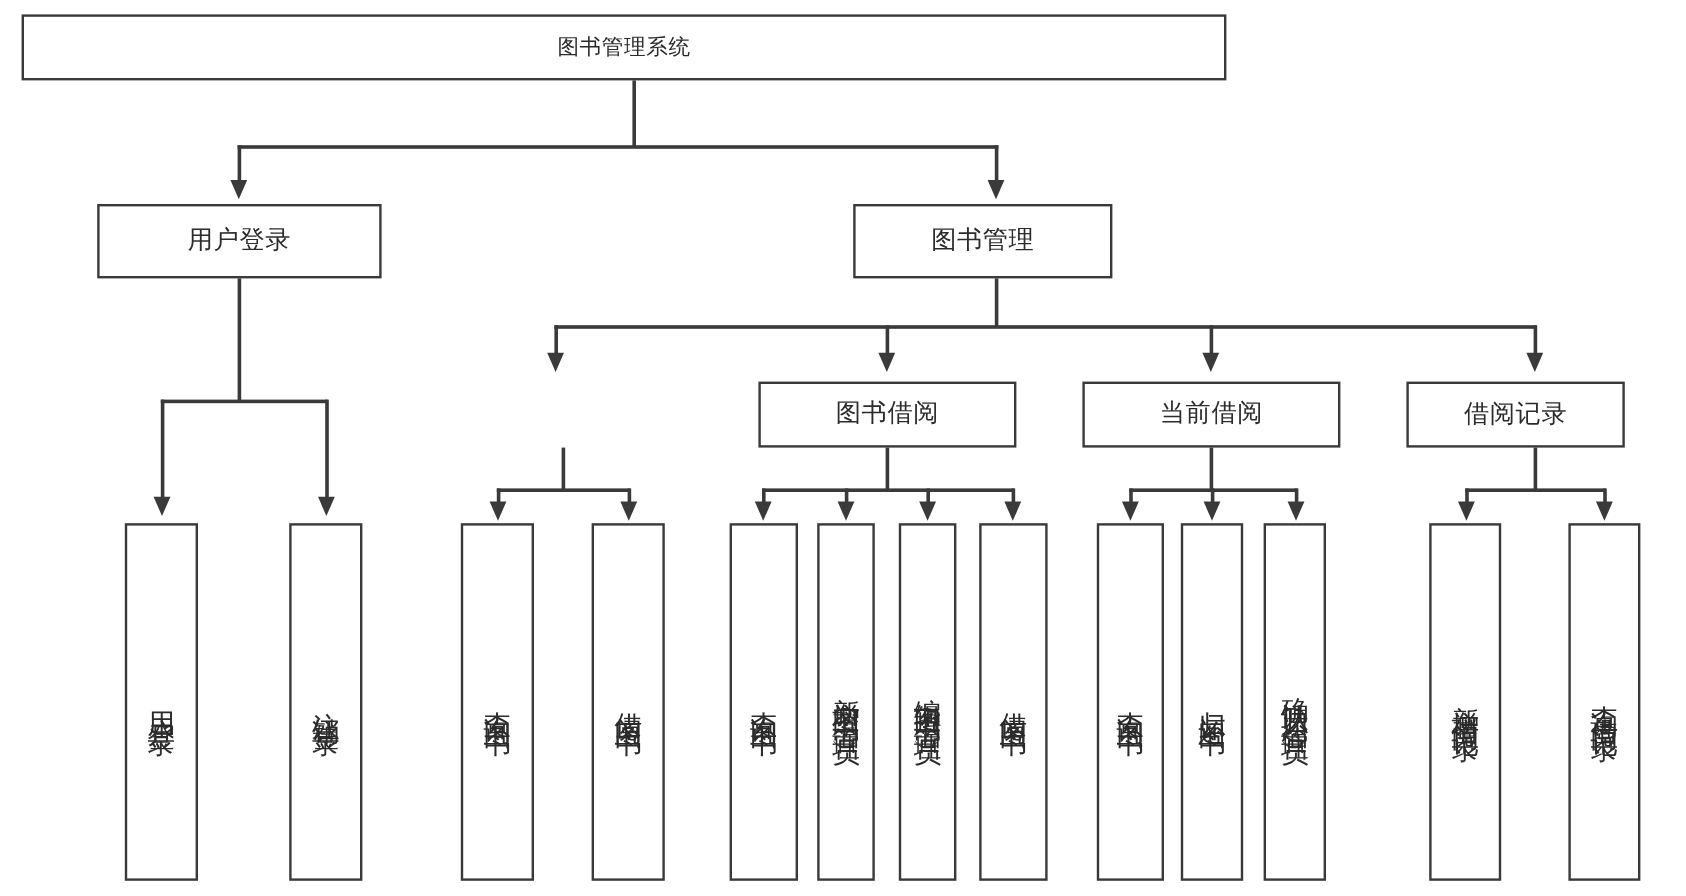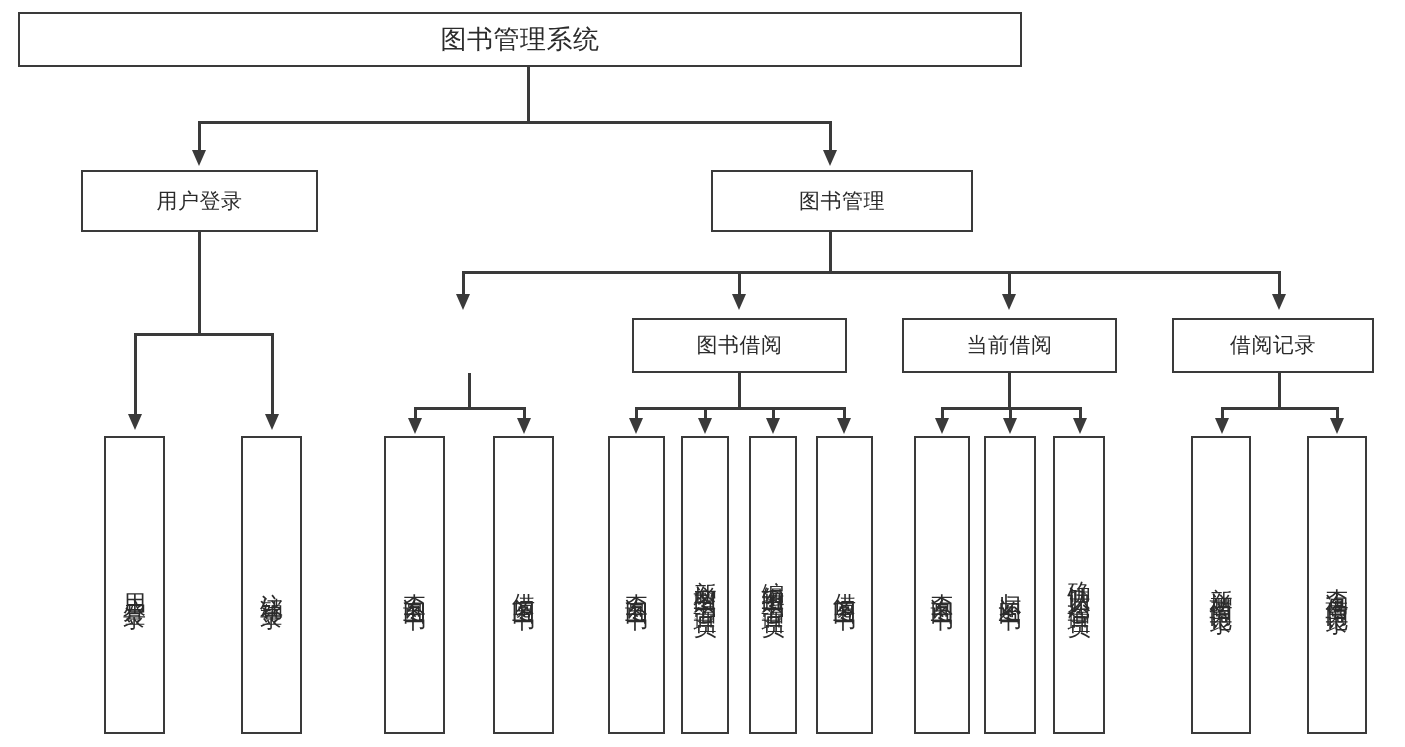--- a/index.html
+++ b/index.html
@@ -36,21 +36,21 @@
     white-space: nowrap;
     color: #2b2b2b;
   }
   
   .node.horiz .label {
     writing-mode: horizontal-tb;
     font-size: 21px;
     letter-spacing: 0.5px;
   }
   .node.root .label {
-    font-size: 26px;
+    font-size: 18px;
   }
   
   .node.vert {
     align-items: center;
     justify-content: center;
     padding: 4px 0;
   }
   .node.vert .label {
     writing-mode: vertical-rl;
     text-orientation: upright;
@@ -101,21 +101,21 @@
   <div class="conn hline" style="left:198px; top:121px; width:634px; height:2.5px;"></div>
 
   <div class="conn vline" style="left:198px; top:121px; width:2.5px; height:30px;"></div>
   <div class="arrow" style="left:192px; top:150px;"></div>
   <div class="conn vline" style="left:829px; top:121px; width:2.5px; height:30px;"></div>
   <div class="arrow" style="left:823px; top:150px;"></div>
 
   <div class="node horiz" style="left:81px; top:170px; width:237px; height:62px;">
     <span class="label">用户登录</span>
   </div>
-  <div class="node horiz" style="left:711px; top:170px; width:262px; height:62px;">
+  <div class="node horiz" style="left:711px; top:170px; width:216px; height:62px;">
     <span class="label">图书管理</span>
   </div>
 
   <div class="conn vline" style="left:198px; top:232px; width:2.5px; height:103px;"></div>
   <div class="conn hline" style="left:134px; top:333px; width:139px; height:2.5px;"></div>
   <div class="conn vline" style="left:134px; top:333px; width:2.5px; height:82px;"></div>
   <div class="arrow" style="left:128px; top:414px;"></div>
   <div class="conn vline" style="left:271px; top:333px; width:2.5px; height:82px;"></div>
   <div class="arrow" style="left:265px; top:414px;"></div>
 
@@ -129,21 +129,21 @@
   <div class="arrow" style="left:1002px; top:294px;"></div>
   <div class="conn vline" style="left:1278px; top:271px; width:2.5px; height:24px;"></div>
   <div class="arrow" style="left:1272px; top:294px;"></div>
 
   <div class="node horiz" style="left:632px; top:318px; width:215px; height:55px;">
     <span class="label">图书借阅</span>
   </div>
   <div class="node horiz" style="left:902px; top:318px; width:215px; height:55px;">
     <span class="label">当前借阅</span>
   </div>
-  <div class="node horiz" style="left:1172px; top:318px; width:202px; height:55px;font-family:Liberation Serif, serif;">
+  <div class="node horiz" style="left:1172px; top:318px; width:182px; height:55px;font-family:Liberation Serif, serif;">
     <span class="label">借阅记录</span>
   </div>
 
   <div class="conn vline" style="left:468px; top:373px; width:2.5px; height:36px;"></div>
   <div class="conn hline" style="left:414px; top:407px; width:111px; height:2.5px;"></div>
   <div class="conn vline" style="left:414px; top:407px; width:2.5px; height:12px;"></div>
   <div class="arrow" style="left:408px; top:418px;"></div>
   <div class="conn vline" style="left:523px; top:407px; width:2.5px; height:12px;"></div>
   <div class="arrow" style="left:517px; top:418px;"></div>
 

